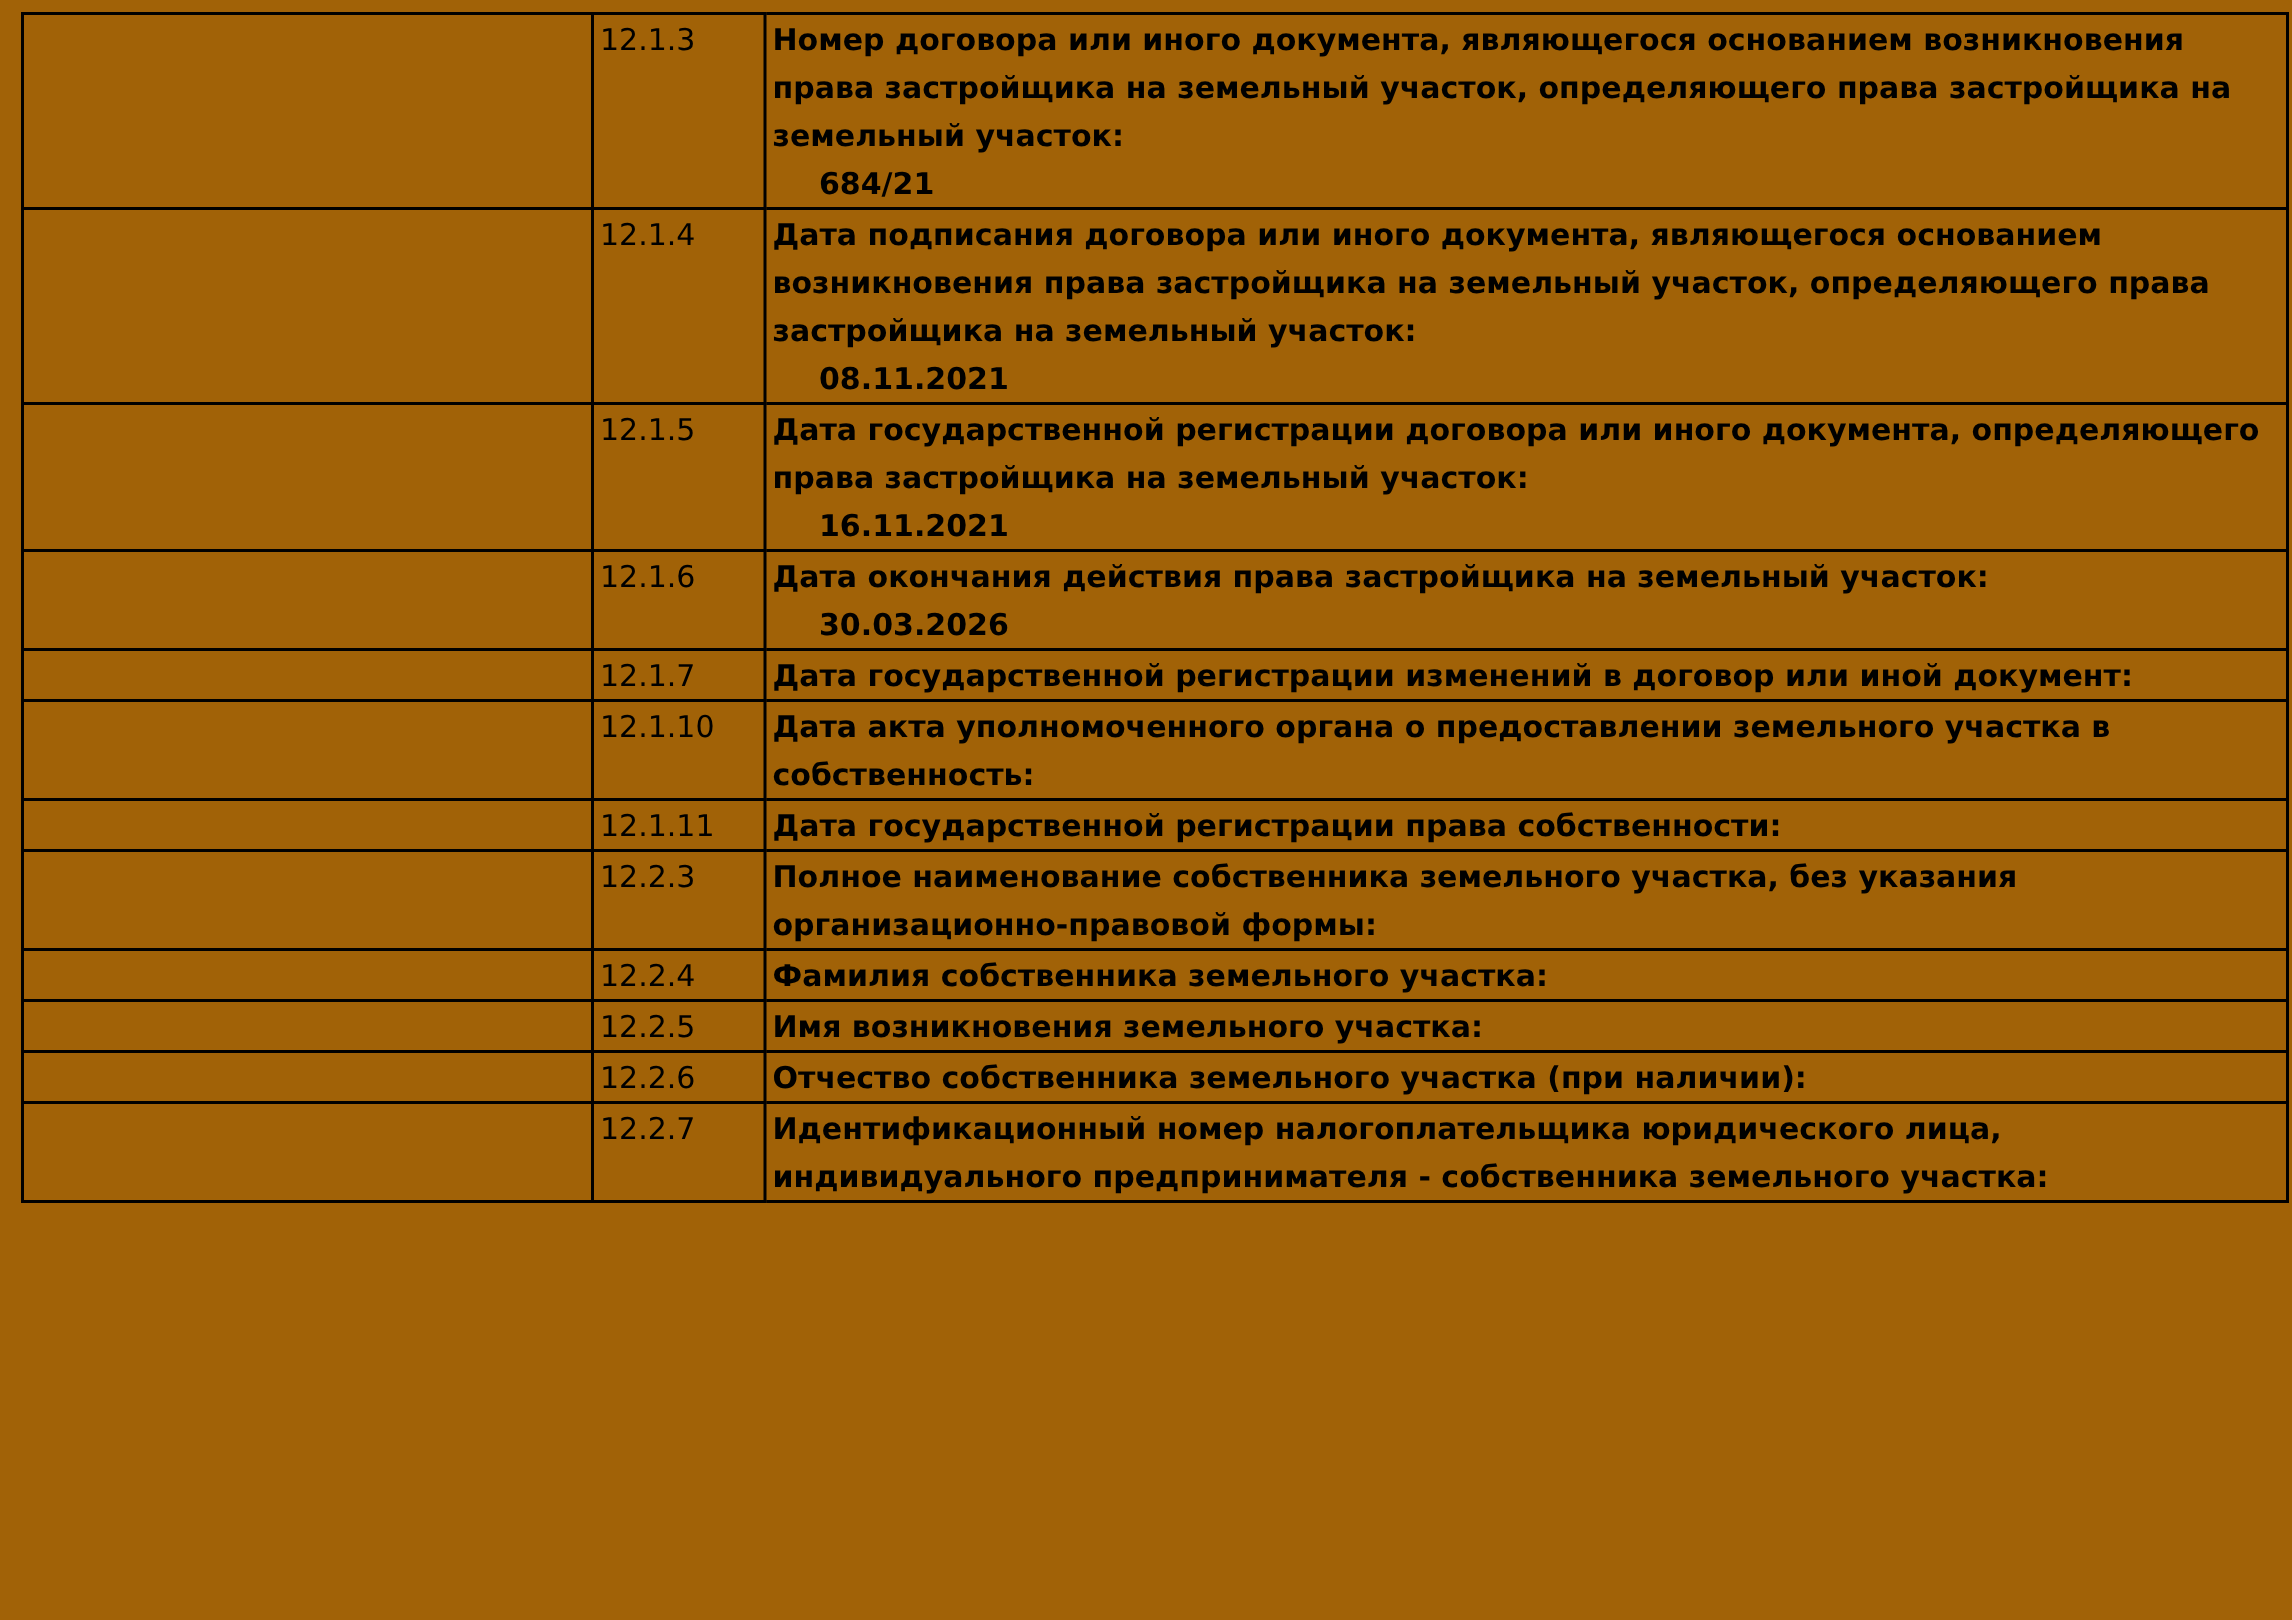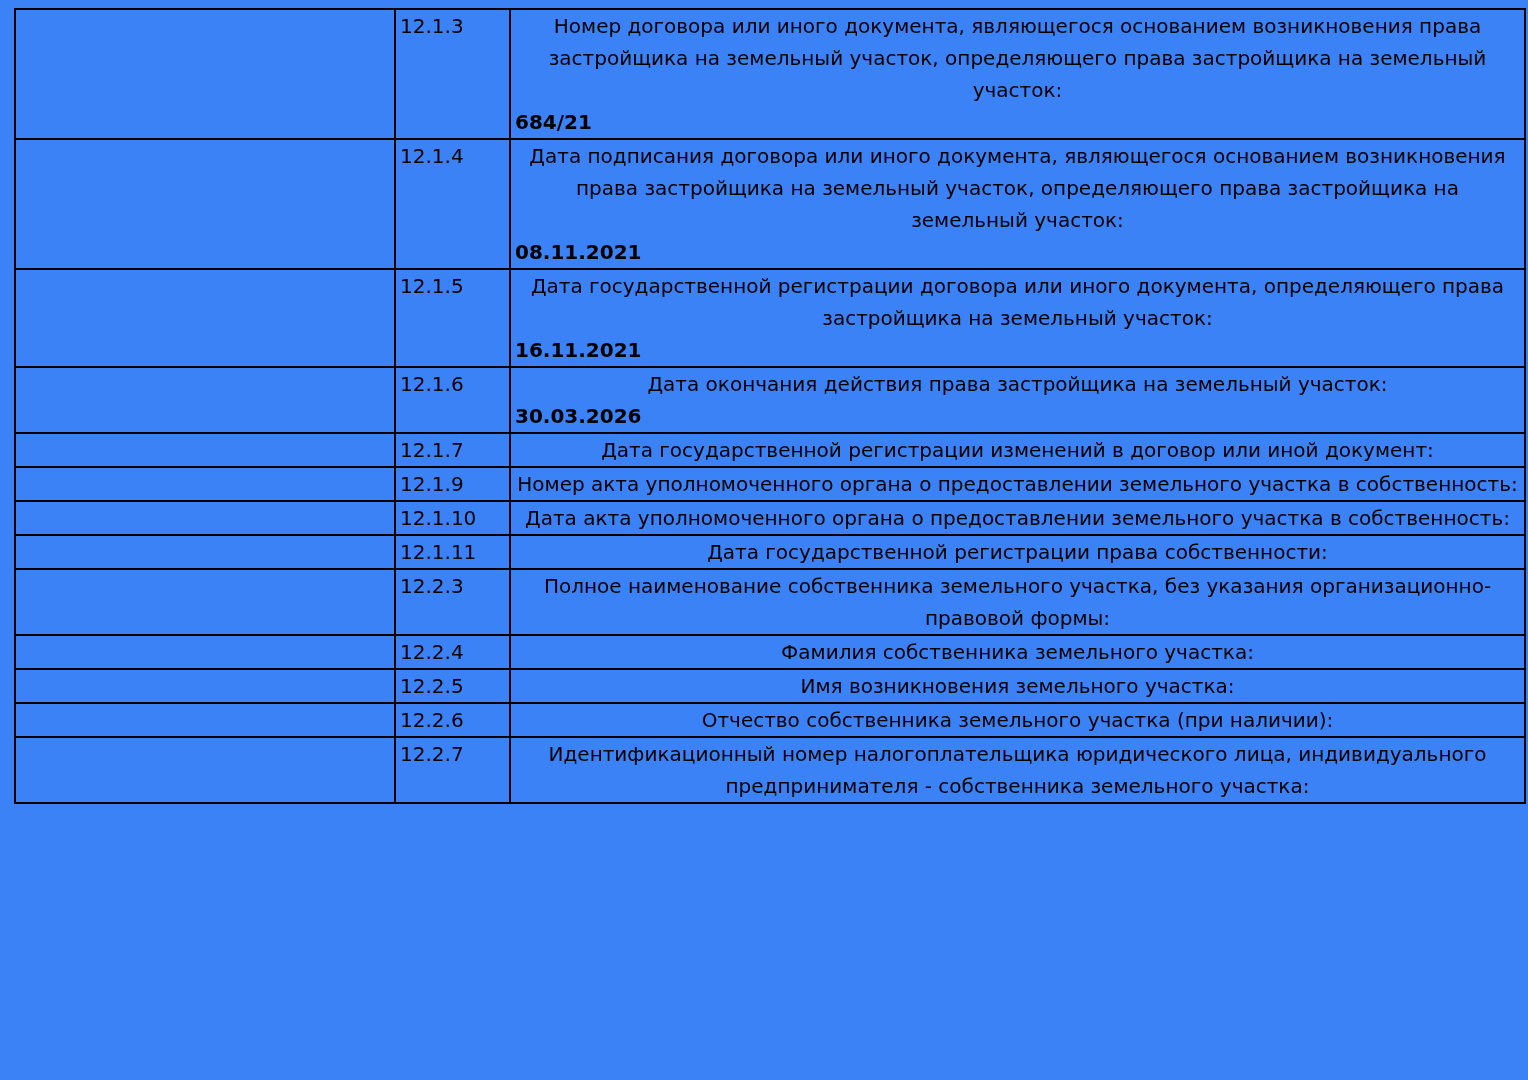--- a/index.html
+++ b/index.html
@@ -9,43 +9,43 @@
     width: 1528px;
     height: 1080px;
     overflow: hidden;
     font-family: "DejaVu Sans", sans-serif;
     color: #000000;
   }
   .page {
     position: relative;
     width: 1528px;
     height: 1080px;
-    background: #3b82f6;
+    background: #a16207;
   }
   table.decl {
     position: absolute;
     left: 14px;
     top: 8px;
     width: 1500px;
     border-collapse: collapse;
     table-layout: fixed;
     font-size: 20px;
     line-height: 32px;
   }
   table.decl td {
     border: 2px solid #000000;
     padding: 0 4px;
     vertical-align: top;
     word-wrap: break-word;
   }
   td.col-section { width: 370px; }
   td.col-num     { width: 105px; vertical-align: middle; }
   td.col-desc    { width: 1005px; }
-  .label { font-weight: 400; text-align: center; }
-  .value { font-weight: 700; }
+  .label { font-weight: 700; }
+  .value { font-weight: 700; margin-left: 31px; }
   .value:empty { display: none; }
 </style>
 </head>
 <body>
 
 <div class="page">
   <table class="decl">
     <tbody id="rows-container">
   <tr>
     <td class="col-section">
@@ -106,32 +106,20 @@
     <td class="col-num">
       <div>12.1.7</div>
     </td>
     <td class="col-desc">
       <div class="label">Дата государственной регистрации изменений в договор или иной документ:</div>
 
     </td>
   </tr>
 
 
-  <tr>
-    <td class="col-section">
-      <div></div>
-    </td>
-    <td class="col-num">
-      <div>12.1.9</div>
-    </td>
-    <td class="col-desc">
-      <div class="label">Номер акта уполномоченного органа о предоставлении земельного участка в собственность:</div>
-
-    </td>
-  </tr>
 
   <tr>
     <td class="col-section">
       <div></div>
     </td>
     <td class="col-num">
       <div>12.1.10</div>
     </td>
     <td class="col-desc">
       <div class="label">Дата акта уполномоченного органа о предоставлении земельного участка в собственность:</div>

